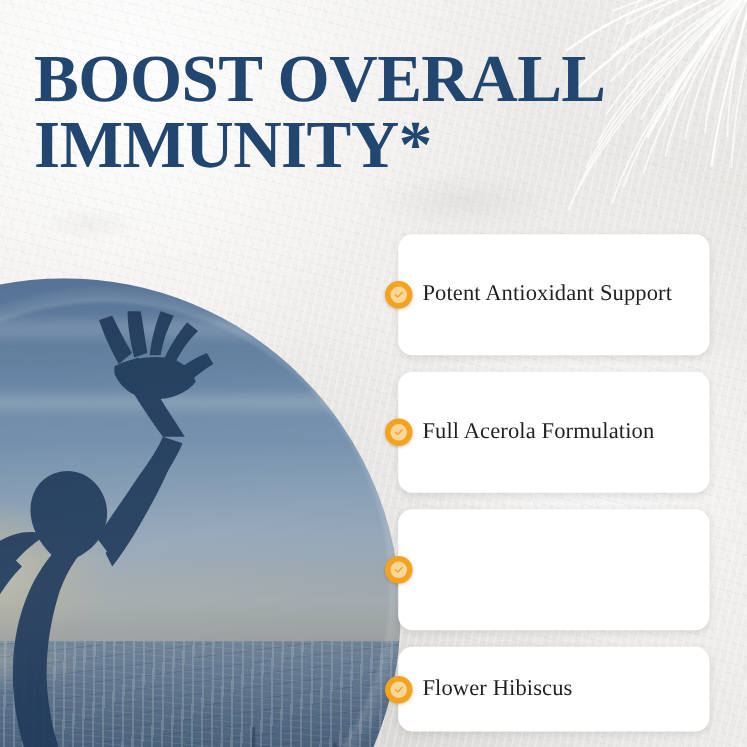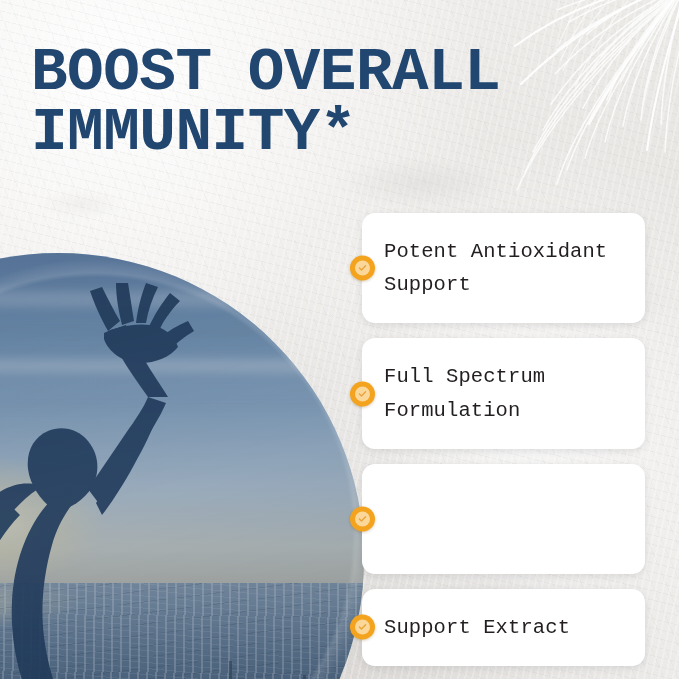--- a/index.html
+++ b/index.html
@@ -5,21 +5,21 @@
   html, body {
     margin: 0;
     padding: 0;
     background: #ffffff;
   }
   #poster {
     position: relative;
     width: 679px;
     height: 679px;
     overflow: hidden;
-    font-family: Liberation Mono, monospace;
+    font-family: Liberation Serif, serif;
     background: #eeecea;
   }
 
   
   .bg-base {
     position: absolute;
     inset: 0;
     background:
       radial-gradient(circle at 18% 12%, rgba(255,255,255,0.95) 0%, rgba(255,255,255,0) 45%),
       radial-gradient(circle at 78% 62%, rgba(255,255,255,0.75) 0%, rgba(255,255,255,0) 42%),
@@ -373,38 +373,38 @@
     </div>
 
     <div class="card">
       <div class="badge">
         <div class="badge-inner">
           <svg width="9" height="9" viewBox="0 0 10 10">
             <path d="M1.6 5.1 L3.9 7.3 L8.4 2.6" fill="none" stroke="#e8a43a" stroke-width="1.5" stroke-linecap="round" stroke-linejoin="round"></path>
           </svg>
         </div>
       </div>
-      <span class="card-text">Full Spectrum Formulation</span>
+      <span class="card-text">Full Acerola Formulation</span>
     </div>
 
     <div class="card">
       <div class="badge">
         <div class="badge-inner">
           <svg width="9" height="9" viewBox="0 0 10 10">
             <path d="M1.6 5.1 L3.9 7.3 L8.4 2.6" fill="none" stroke="#e8a43a" stroke-width="1.5" stroke-linecap="round" stroke-linejoin="round"></path>
           </svg>
         </div>
       </div>
     </div>
 
     <div class="card short">
       <div class="badge">
         <div class="badge-inner">
           <svg width="9" height="9" viewBox="0 0 10 10">
             <path d="M1.6 5.1 L3.9 7.3 L8.4 2.6" fill="none" stroke="#e8a43a" stroke-width="1.5" stroke-linecap="round" stroke-linejoin="round"></path>
           </svg>
         </div>
       </div>
-      <span class="card-text">Support Extract</span>
+      <span class="card-text">Flower Hibiscus</span>
     </div>
 
   </div>
 </div>
 
 </body></html>

